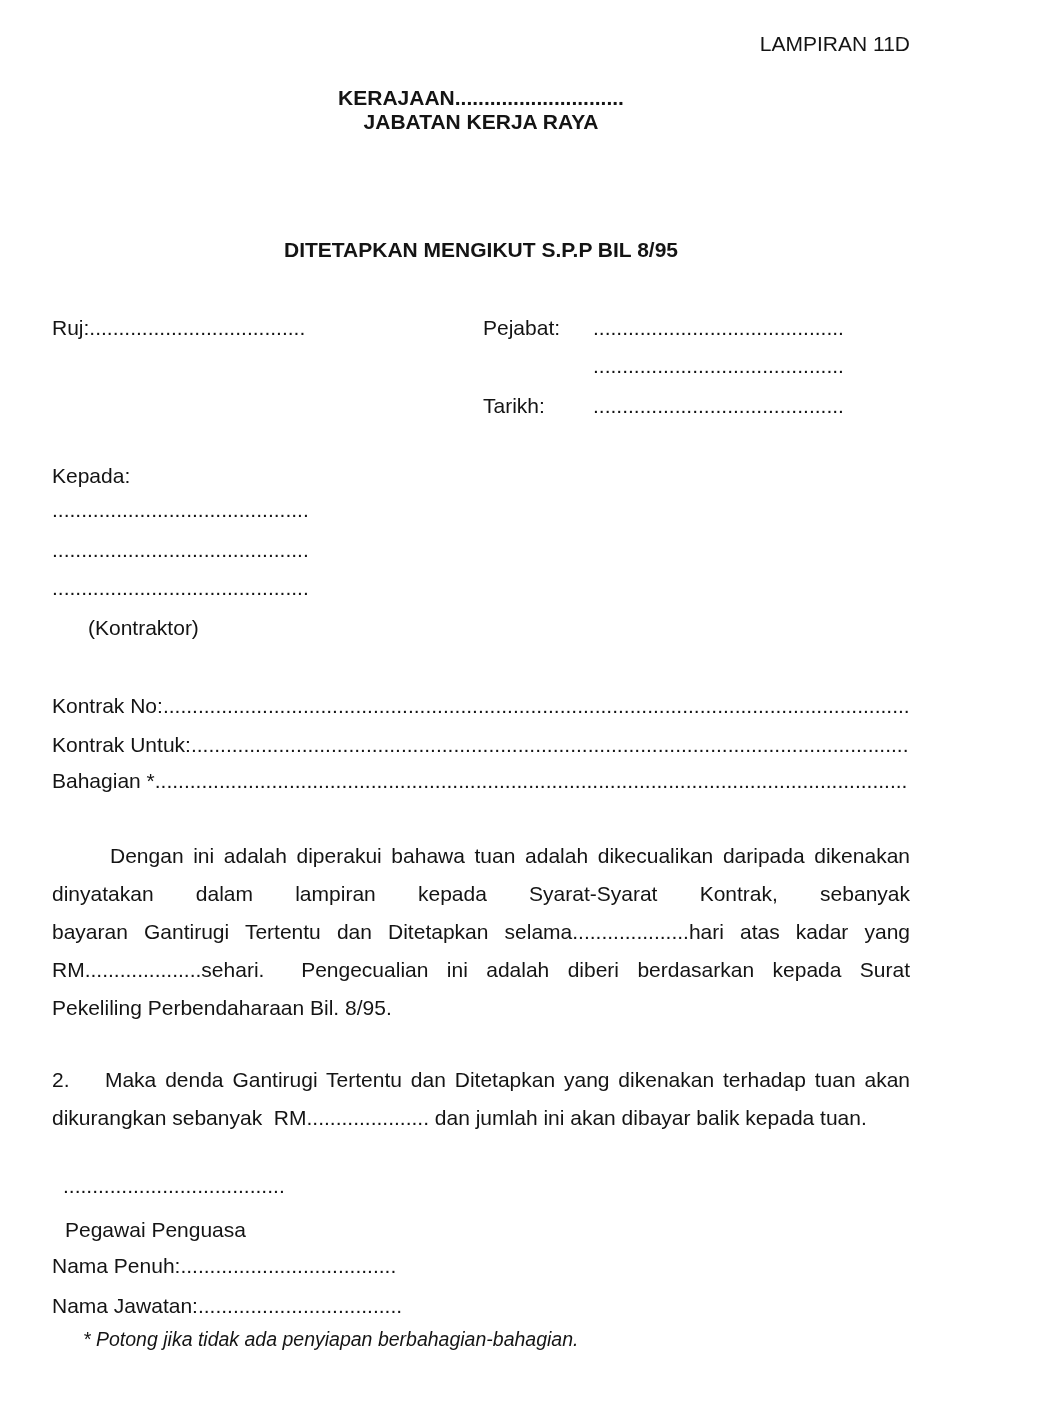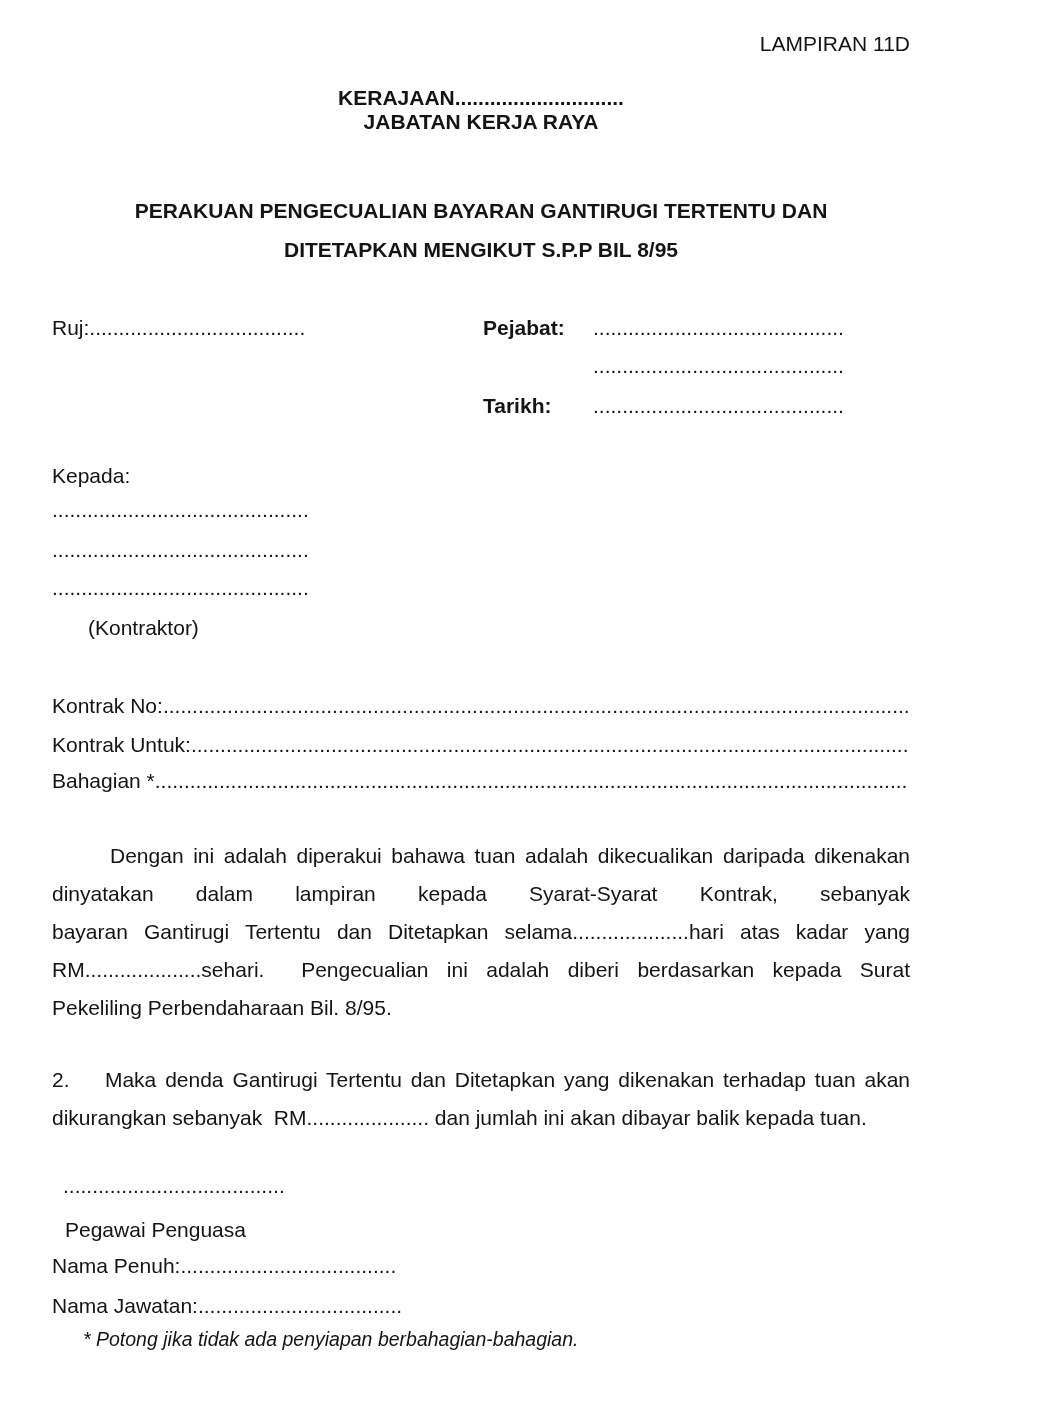--- a/index.html
+++ b/index.html
@@ -15,21 +15,21 @@
     overflow: hidden;
   }
   .abs { position: absolute; left: 52px; width: 858px; }
   .b { font-weight: bold; }
   .ctr { text-align: center; }
   .rt { text-align: right; }
   .nowrap { white-space: nowrap; }
   .row { position: absolute; left: 52px; width: 858px; height: 32px; }
   .row > span { position: absolute; top: 0; white-space: nowrap; }
   .at0   { left: 0; }
-  .at431 { left: 431px; font-weight: bold; }
+  .at431 { left: 431px; }
   .at541 { left: 541px; }
   .jline {
     line-height: 38px;
     height: 38px;
     text-align: justify;
     text-align-last: justify;
     white-space: nowrap; 
   }
   .lastline {
     line-height: 38px;
@@ -45,21 +45,20 @@
 </head>
 <body>
 
 <div class="page">
 
   <div class="abs rt" style="top:32px;">LAMPIRAN 11D</div>
 
   <div class="abs ctr b" style="top:86px;">KERAJAAN.............................</div>
   <div class="abs ctr b" style="top:110px;">JABATAN KERJA RAYA</div>
 
-  <div class="abs ctr b" style="top:199px;">PERAKUAN PENGECUALIAN BAYARAN GANTIRUGI TERTENTU DAN</div>
   <div class="abs ctr b" style="top:238px;text-align:center;">DITETAPKAN MENGIKUT S.P.P BIL 8/95</div>
 
   <div class="row" style="top:316px;">
     <span class="at0">Ruj:.....................................</span>
     <span class="at431">Pejabat:</span>
     <span class="at541">...........................................</span>
   </div>
   <div class="row" style="top:354px;">
     <span class="at541">...........................................</span>
   </div>

